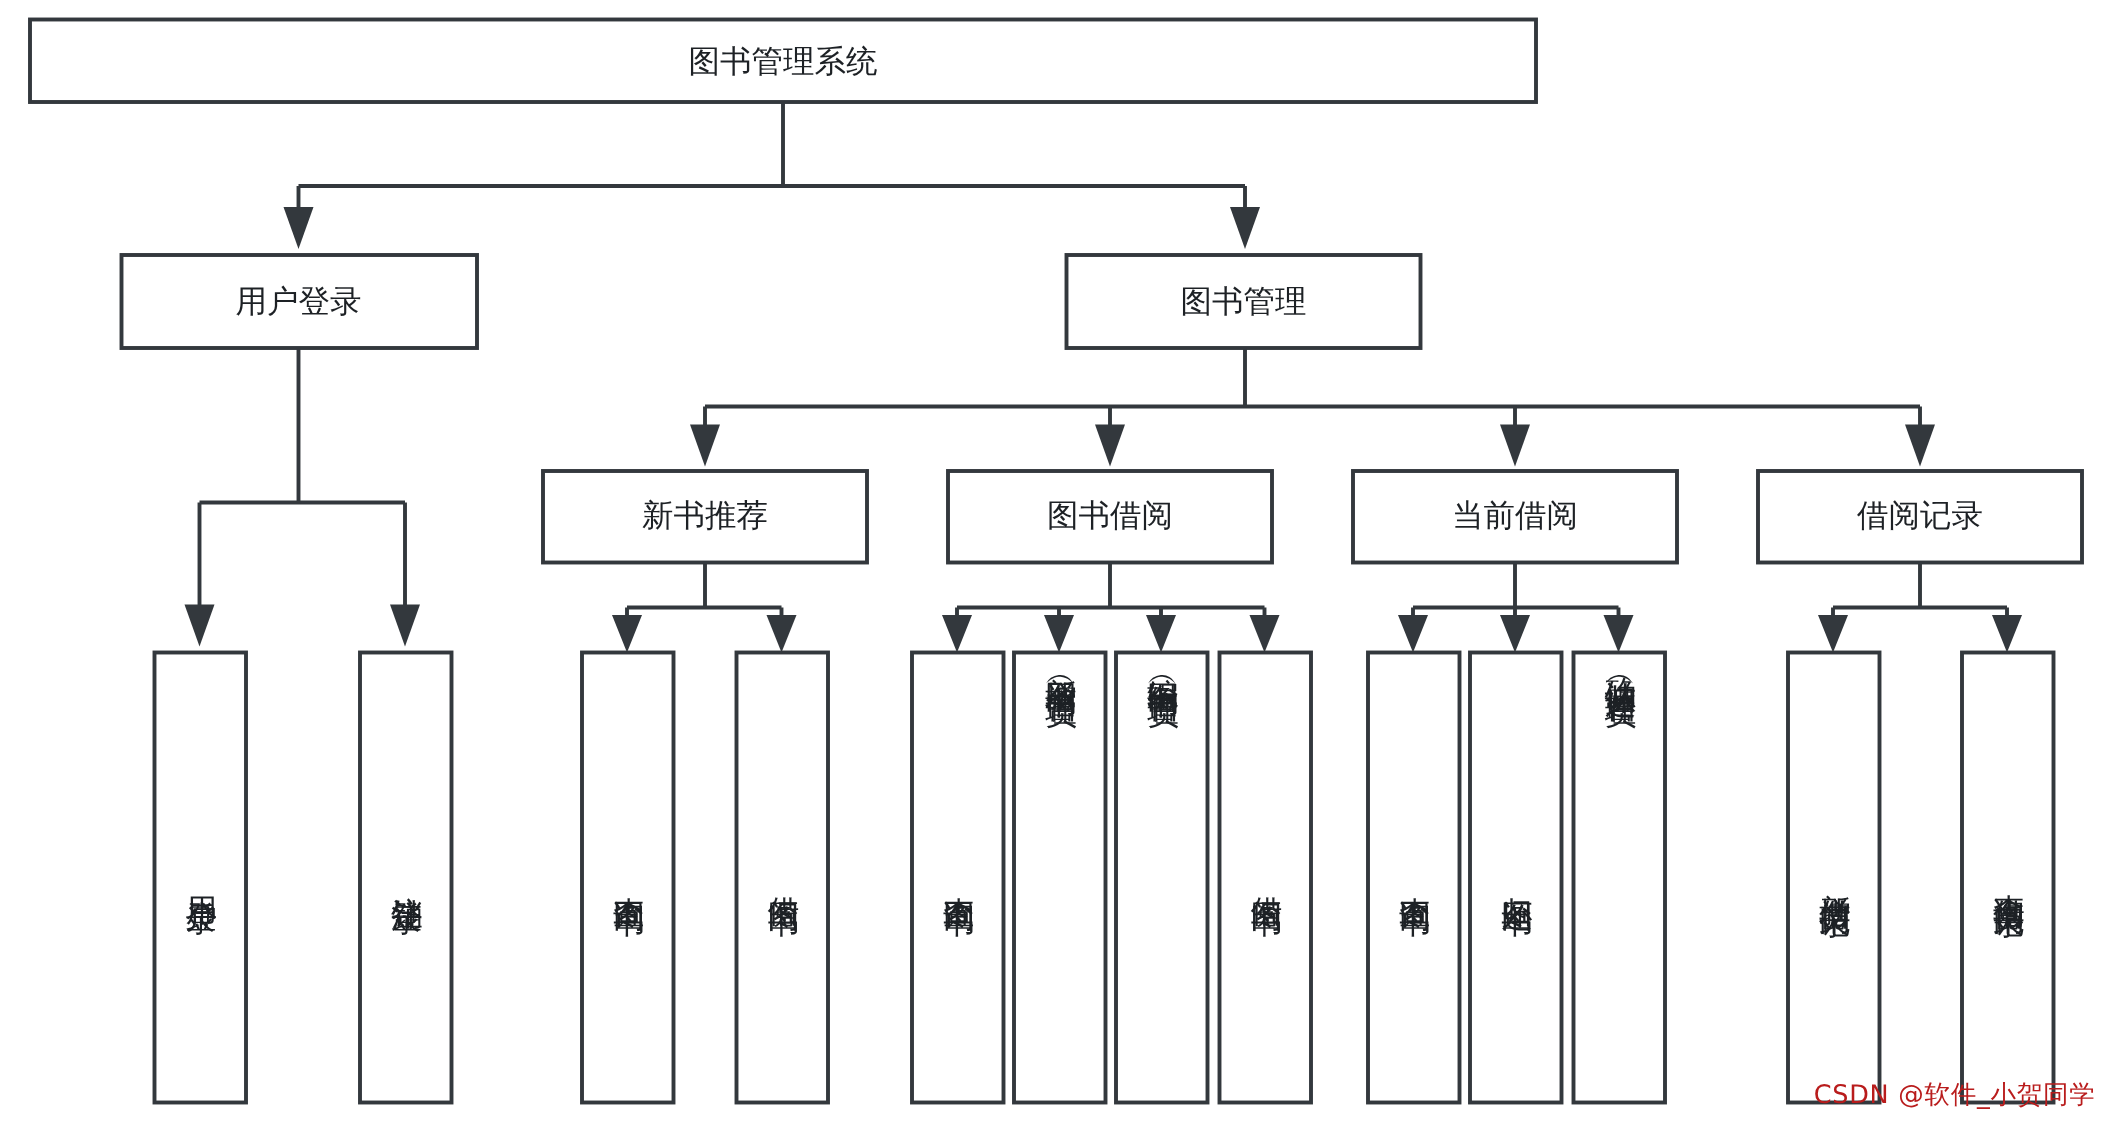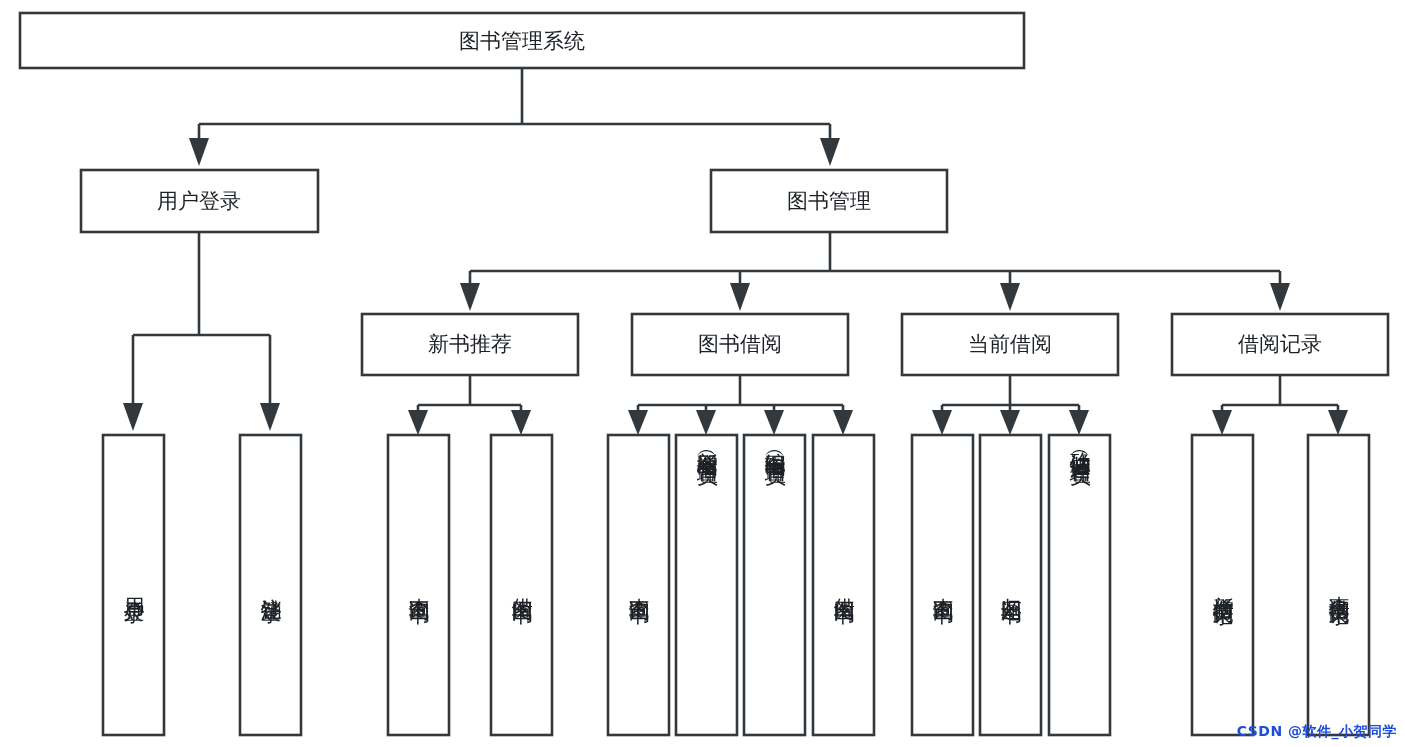--- a/index.html
+++ b/index.html
@@ -64,25 +64,24 @@
     letter-spacing: 2px;
     color: #1d2125;
     white-space: nowrap;
     text-align: center;
   }
   .watermark {
     position: absolute;
     right: 8px;
     bottom: 6px;
     font-family: "DejaVu Sans", "Liberation Sans", sans-serif;
-    font-size: 14px;
-    color: #1d4ed8;
+    font-size: 17px;
+    color: #b91c1c;
     letter-spacing: 0.5px;
     white-space: nowrap;
-    font-weight: bold;
   }
 </style>
 </head>
 <body>
 
 <div id="diagram-root">
 
   <svg class="flow" viewBox="0 0 1405 747" xmlns="http://www.w3.org/2000/svg">
 
     <g>

